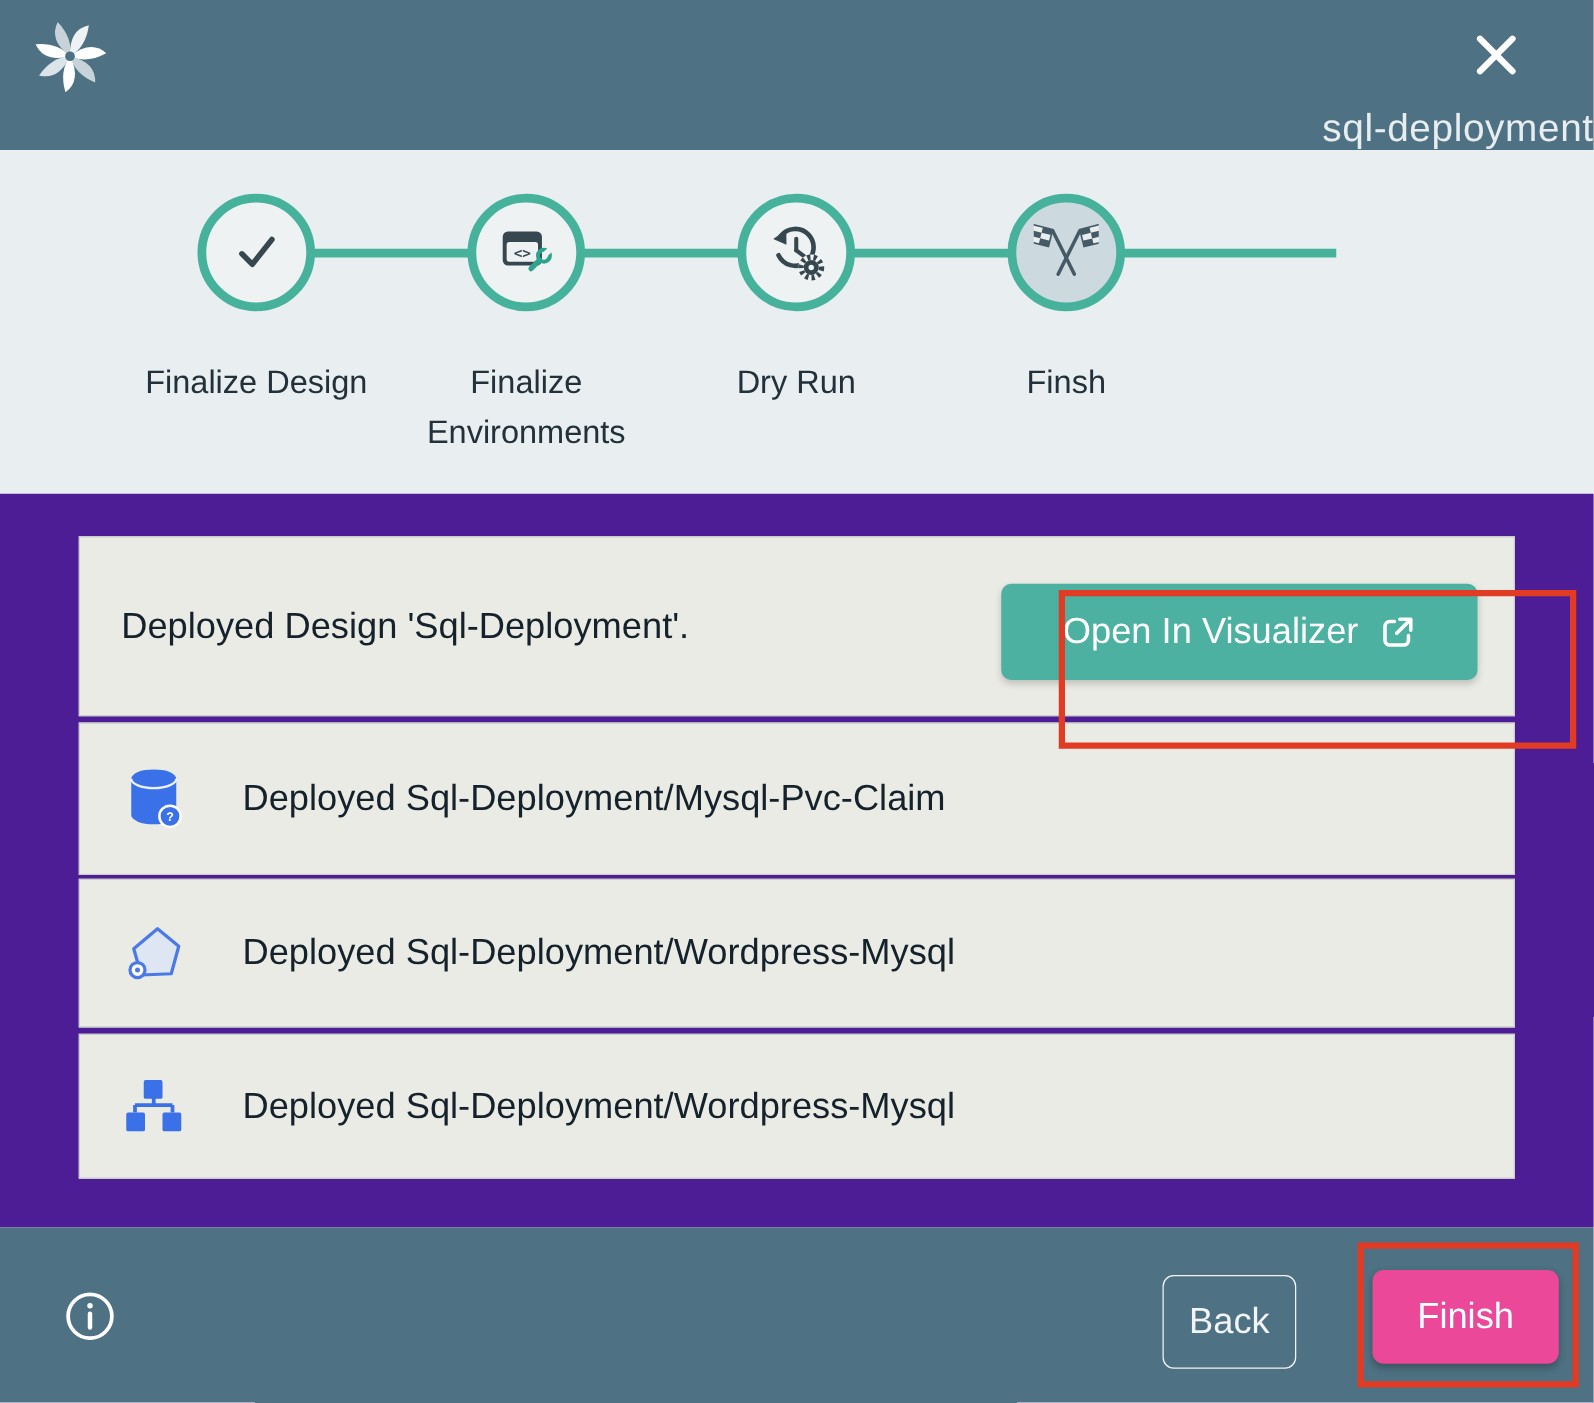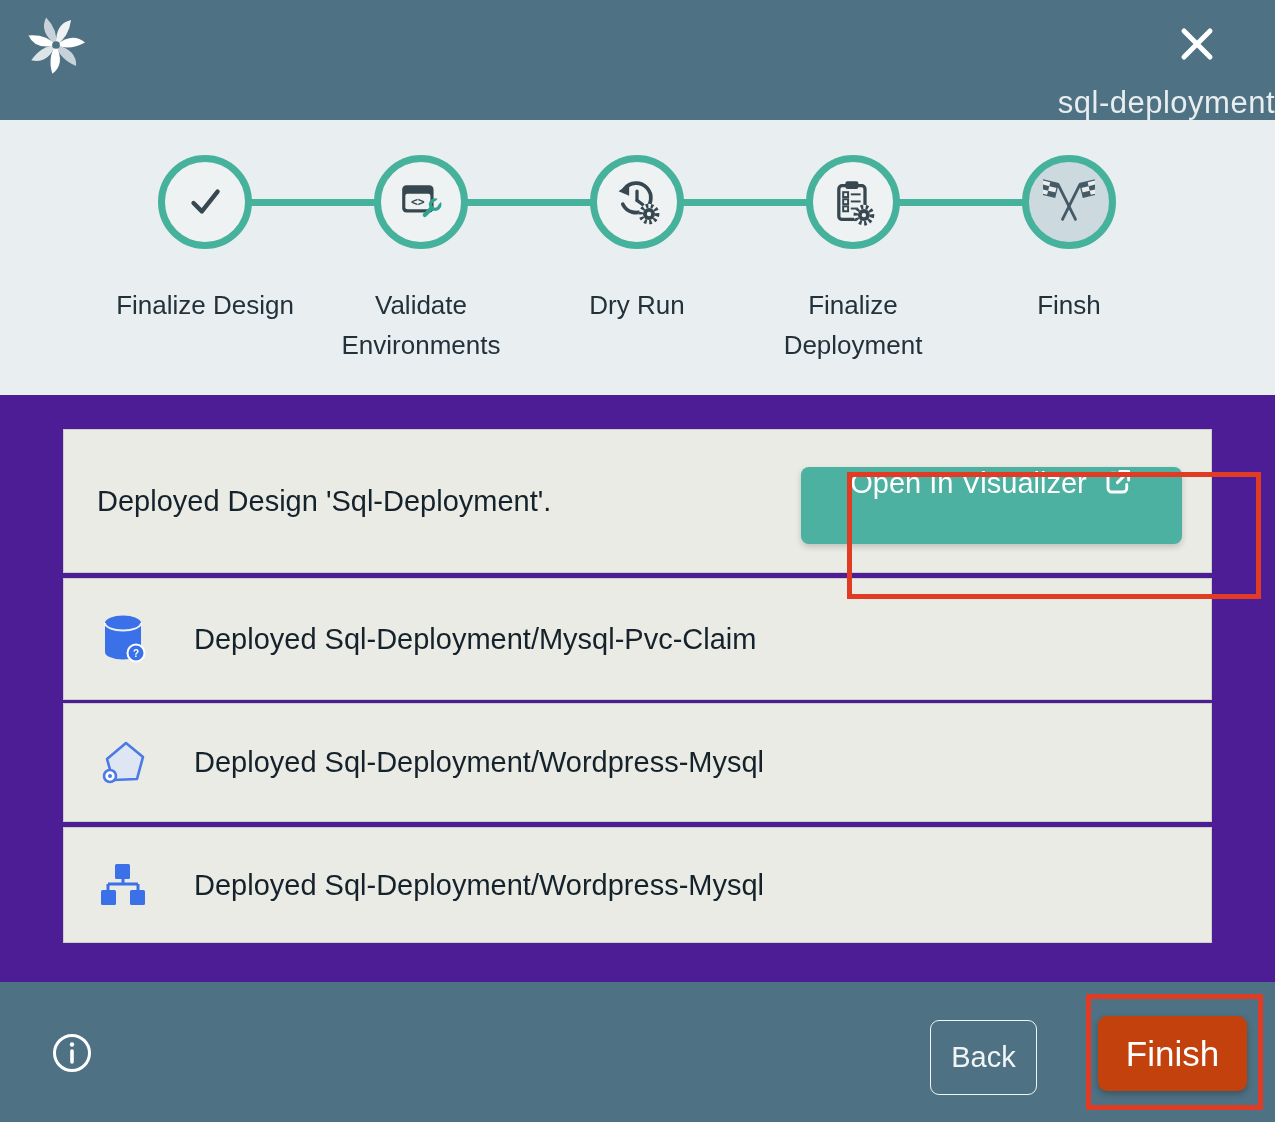--- a/index.html
+++ b/index.html
@@ -33,35 +33,35 @@
   .row-design  { top:34px;  height:144px; }
   .row-r0 { top:183px; height:122px; }
   .row-r1 { top:308px; height:119px; }
   .row-r2 { top:432px; height:116px; }
   .design-text { margin-left:33px; font-size:29px; color:#15222b; }
   .row-icon { margin-left:35px; width:48px; height:52px; flex:none; }
   .row-text { margin-left:47px; font-size:29px; color:#15222b; }
 
   .viz-btn { position:absolute; left:737px; top:37px; width:381px; height:77px;
              background:#4cb1a0; border:none; border-radius:8px; color:#fff;
-             font-size:29px; font-family:inherit; display:flex; 
+             font-size:29px; font-family:inherit; display:flex; align-items:center;
              justify-content:center; gap:16px; cursor:pointer;
              box-shadow:0 3px 6px rgba(0,0,0,.18); }
   .annot { position:absolute; border:5px solid #e23b24; pointer-events:none; z-index:5; }
   .annot-viz { left:783px; top:42px; width:414px; height:127px; }
 
   
   .ftr { position:absolute; left:0; top:982px; width:1275px; height:140px; background:#4e7183; }
   .info-btn { position:absolute; left:50px; top:1031px; width:44px; height:44px; cursor:pointer; }
   .back-btn { position:absolute; left:930px; top:1020px; width:107px; height:75px;
               background:transparent; border:1.5px solid #f2f5f6; border-radius:9px;
               color:#f2f5f6; font-size:29px; font-family:inherit; cursor:pointer; }
   .finish-btn { position:absolute; left:1098px; top:1016px; width:149px; height:75px;
-                background:#c2410c; border:none; border-radius:9px; color:#fff;
-                font-size:35px; font-family:inherit; cursor:pointer;
+                background:#ec4899; border:none; border-radius:9px; color:#fff;
+                font-size:29px; font-family:inherit; cursor:pointer;
                 box-shadow:0 3px 6px rgba(0,0,0,.25); }
   .annot-finish { left:1086px; top:994px; width:177px; height:116px; }
 </style>
 </head>
 <body>
 
 <div class="modal">
 
   <div class="hdr">
     <svg class="hdr-logo" viewBox="0 0 48 48">
@@ -116,58 +116,39 @@
             <rect x="4" y="6" width="30" height="26" rx="4" fill="#37474f"></rect>
             <rect x="7" y="14" width="24" height="15" rx="2" fill="#eef2f3"></rect>
             <text x="19" y="26" font-size="11" font-weight="bold" fill="#37474f" text-anchor="middle" font-family="'DejaVu Sans Mono',monospace">&lt;&gt;</text>
             <g transform="translate(32,28) rotate(45)">
               <circle cx="0" cy="-5" r="4.5" fill="none" stroke="#2ea38e" stroke-width="3.2"></circle>
               <rect x="-2.2" y="-12" width="4.4" height="6" fill="#eef2f3"></rect>
               <rect x="-2" y="-2" width="4" height="13" rx="2" fill="#2ea38e"></rect>
             </g>
           </svg>
         </div>
-        <div class="step-label">Validate Environments</div>
+        <div class="step-label">Finalize Environments</div>
       </div>
 
       <div class="step">
         <div class="circle">
           <svg width="48" height="48" viewBox="0 0 44 44">
             <path d="M10.5 10 A 13.5 13.5 0 1 1 9 24" fill="none" stroke="#37474f" stroke-width="3.4" stroke-linecap="round"></path>
             <polygon points="5,11.5 15.5,6 14,17" fill="#37474f" transform="rotate(-8 10 11)"></polygon>
             <line x1="22" y1="12" x2="22" y2="20.5" stroke="#37474f" stroke-width="3" stroke-linecap="round"></line>
             <line x1="22" y1="20.5" x2="27.5" y2="24.5" stroke="#37474f" stroke-width="3" stroke-linecap="round"></line>
             <circle cx="33" cy="33" r="9.5" fill="#eef2f3"></circle>
             <circle cx="33" cy="33" r="7.5" fill="none" stroke="#37474f" stroke-width="4" stroke-dasharray="2.3 2.3"></circle>
             <circle cx="33" cy="33" r="5.5" fill="#37474f"></circle>
             <circle cx="33" cy="33" r="2" fill="#eef2f3"></circle>
           </svg>
         </div>
         <div class="step-label">Dry Run</div>
       </div>
 
-      <div class="step">
-        <div class="circle">
-          <svg width="48" height="48" viewBox="0 0 44 44">
-            <rect x="9" y="7" width="24" height="31" rx="3" fill="#eef2f3" stroke="#37474f" stroke-width="3"></rect>
-            <rect x="15" y="3" width="12" height="7" rx="2" fill="#37474f"></rect>
-            <rect x="13" y="13" width="4.5" height="4.5" fill="none" stroke="#37474f" stroke-width="1.8"></rect>
-            <line x1="20" y1="15" x2="29" y2="15" stroke="#37474f" stroke-width="1.8"></line>
-            <rect x="13" y="19.5" width="4.5" height="4.5" fill="none" stroke="#37474f" stroke-width="1.8"></rect>
-            <line x1="20" y1="21.5" x2="29" y2="21.5" stroke="#37474f" stroke-width="1.8"></line>
-            <rect x="13" y="26" width="4.5" height="4.5" fill="none" stroke="#37474f" stroke-width="1.8"></rect>
-            <line x1="20" y1="28" x2="29" y2="28" stroke="#37474f" stroke-width="1.8"></line>
-            <circle cx="32" cy="34" r="9.5" fill="#eef2f3"></circle>
-            <circle cx="32" cy="34" r="7.5" fill="none" stroke="#37474f" stroke-width="4" stroke-dasharray="2.3 2.3"></circle>
-            <circle cx="32" cy="34" r="5.5" fill="#37474f"></circle>
-            <circle cx="32" cy="34" r="2" fill="#eef2f3"></circle>
-          </svg>
-        </div>
-        <div class="step-label">Finalize Deployment</div>
-      </div>
 
       <div class="step">
         <div class="circle active">
           <svg width="52" height="48" viewBox="0 0 48 44">
             <line x1="14" y1="6" x2="30" y2="38" stroke="#455a64" stroke-width="2.6" stroke-linecap="round"></line>
             <line x1="34" y1="6" x2="18" y2="38" stroke="#455a64" stroke-width="2.6" stroke-linecap="round"></line>
             <g transform="translate(14,5) rotate(14)">
               <rect x="-22" y="0" width="22" height="13" fill="#e8edef" stroke="#455a64" stroke-width="1.2"></rect>
               <rect x="-22" y="0" width="7.3" height="4.3" fill="#455a64"></rect>
               <rect x="-7.4" y="0" width="7.3" height="4.3" fill="#455a64"></rect>

